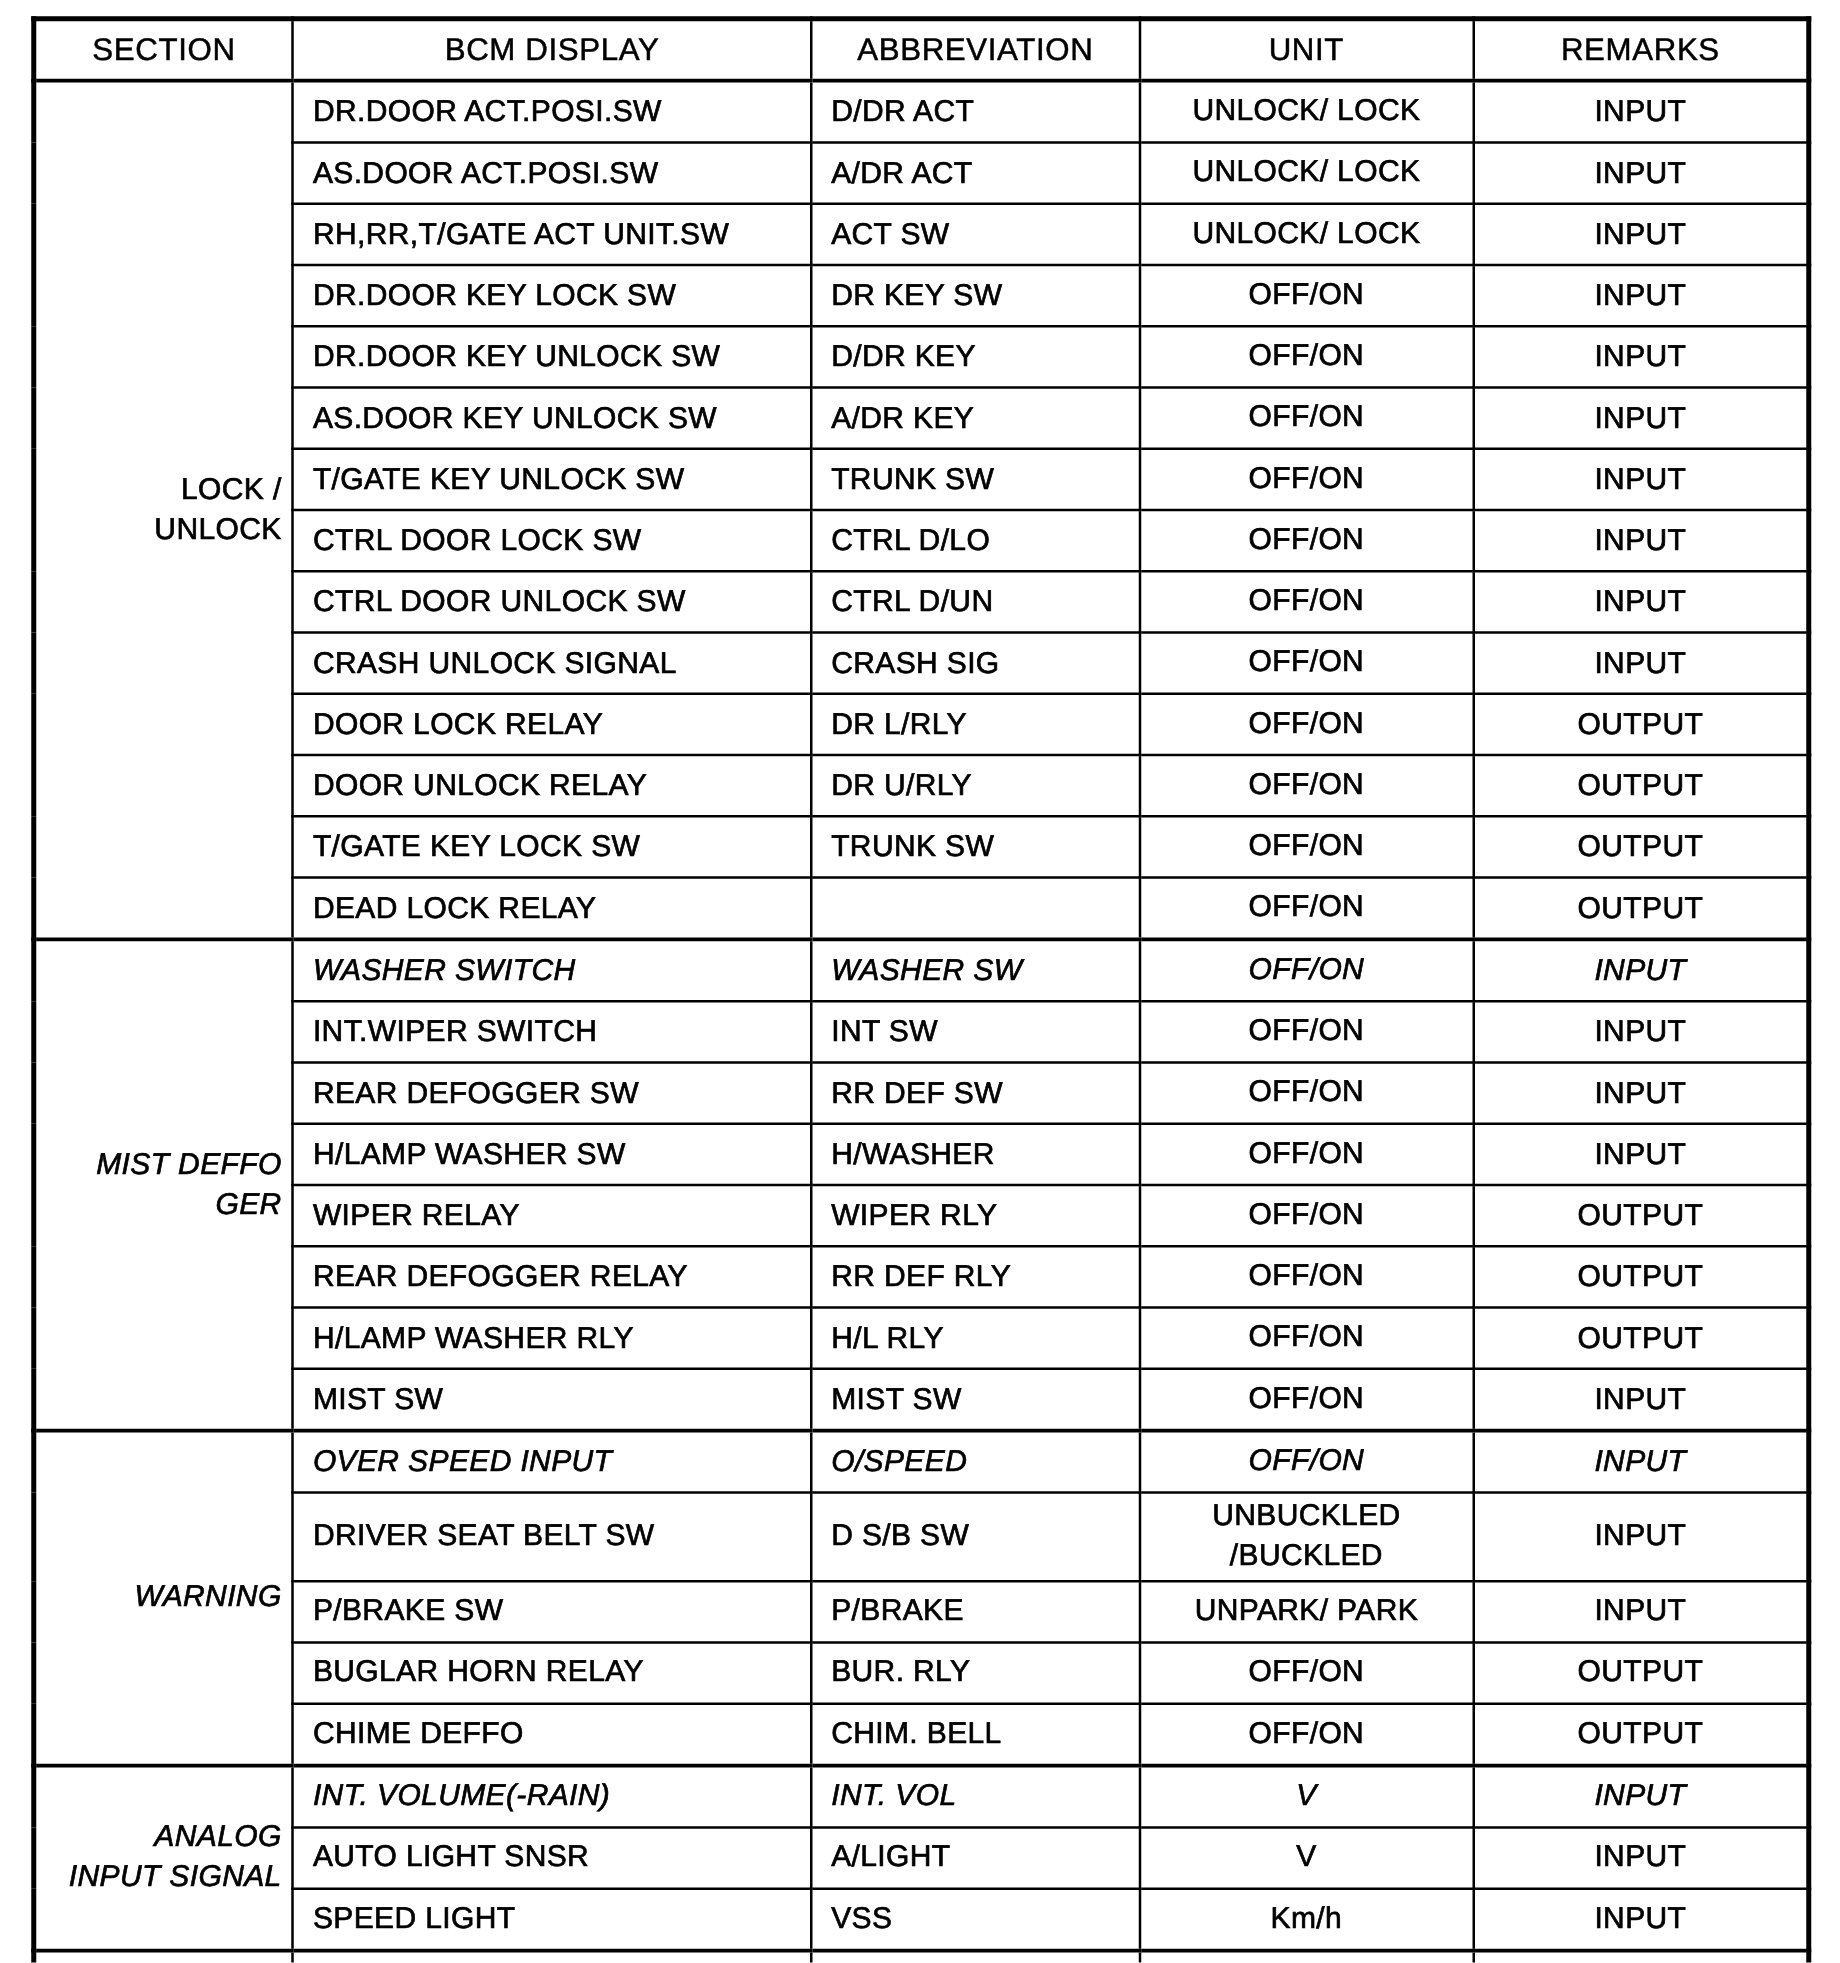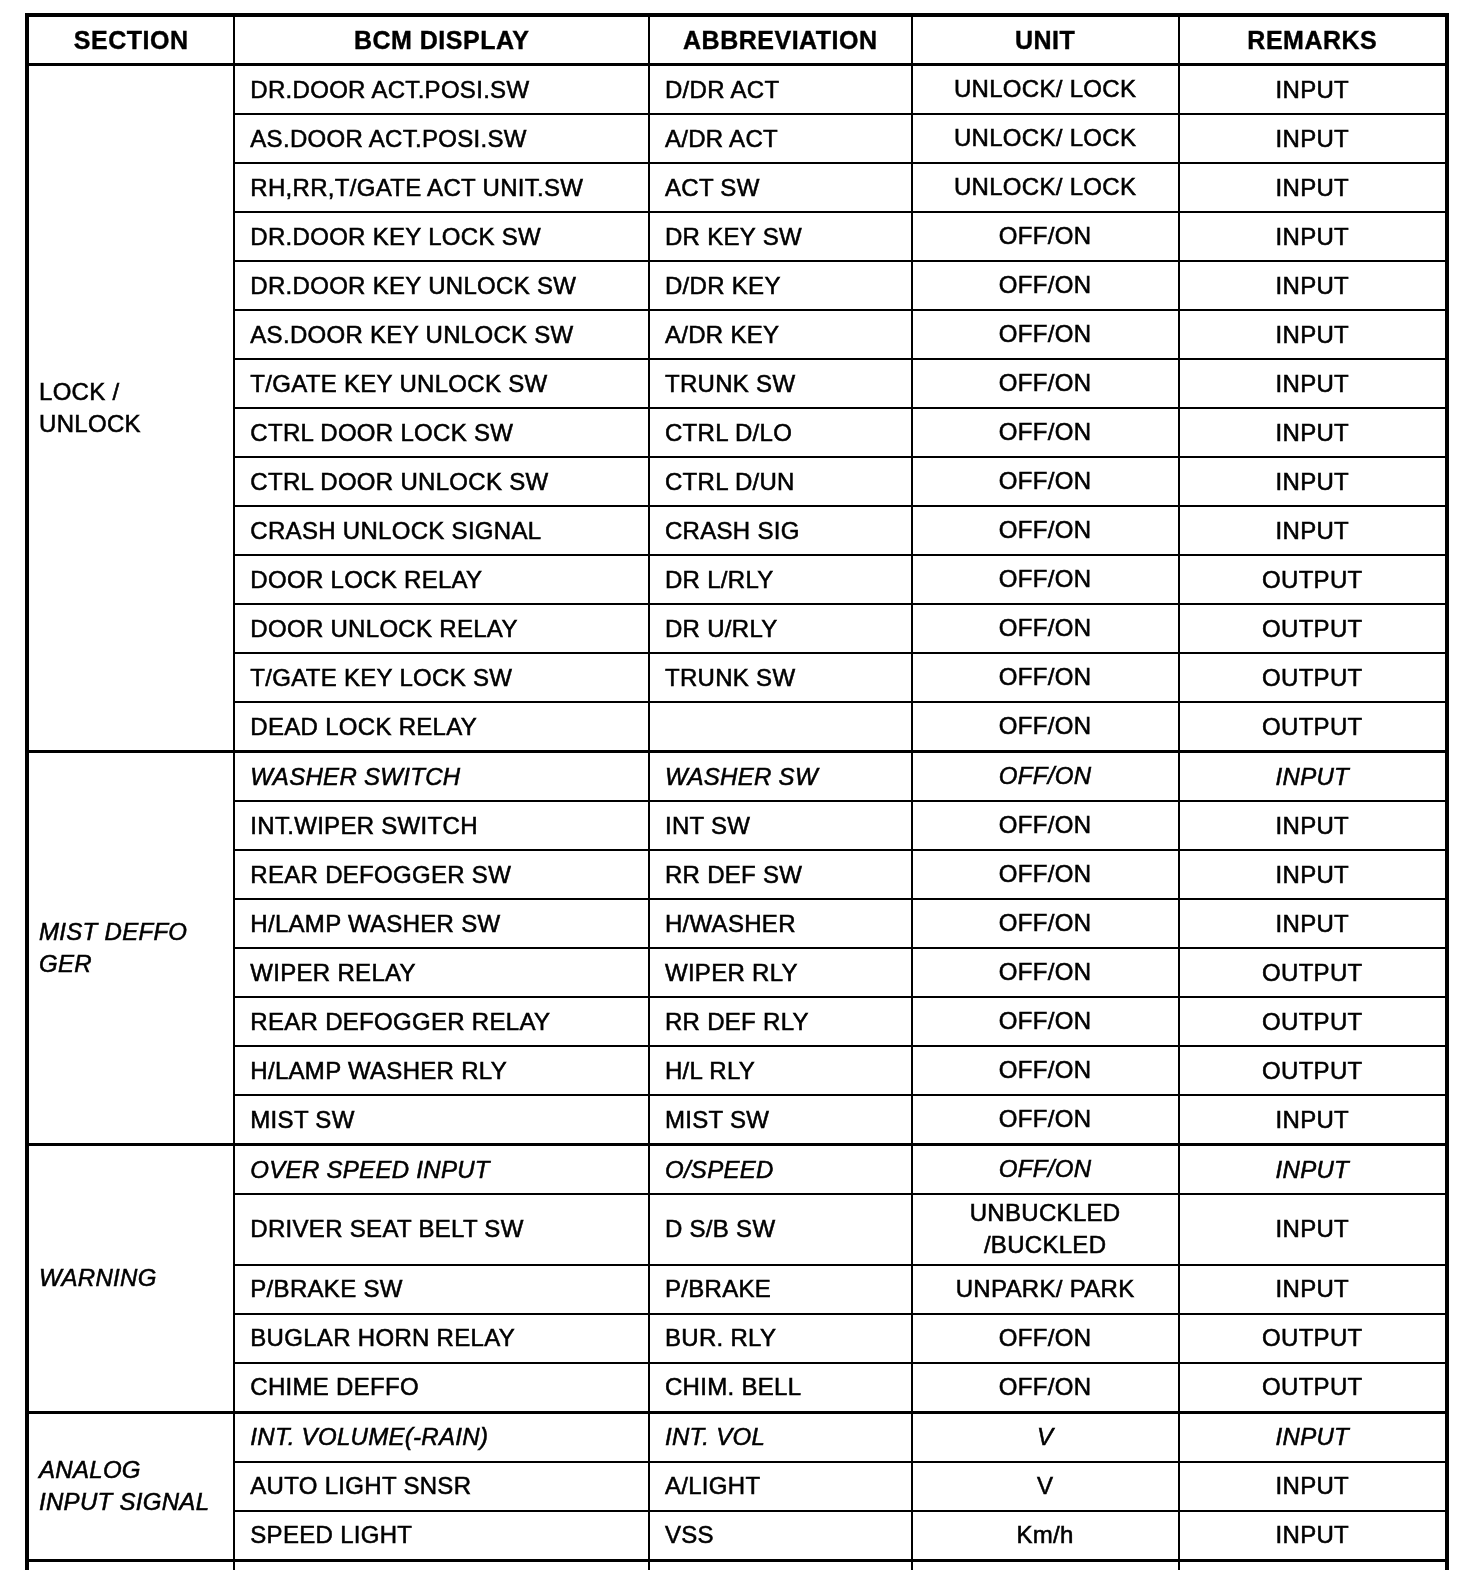--- a/index.html
+++ b/index.html
@@ -19,39 +19,39 @@
     width: 1424px;
     margin: 13px 0 0 25px;
     background: #fff;
     border: 4px solid #000;
   }
   th, td {
     border: 2px solid #000;
     overflow: hidden;
   }
   thead th {
-    font-weight: bold;
+    font-weight: normal;
     font-size: 25px;
     letter-spacing: 0.5px;
     height: 44px;
     text-align: center;
     vertical-align: middle;
     border-bottom: 3px solid #000;
     -webkit-text-stroke: 0.4px #000;
   }
   td {
     font-size: 24px;
     letter-spacing: 0.3px;
     height: 43px;
     padding: 2px 8px;
     vertical-align: middle;
     -webkit-text-stroke: 0.55px #000;
   }
   td.section-cell {
-    text-align: left;
+    text-align: right;
     padding-left: 10px;
     white-space: pre-line;
     line-height: 1.35;
   }
   td.cell-left {
     text-align: left;
     padding-left: 15px;
   }
   td.cell-center {
     text-align: center;

